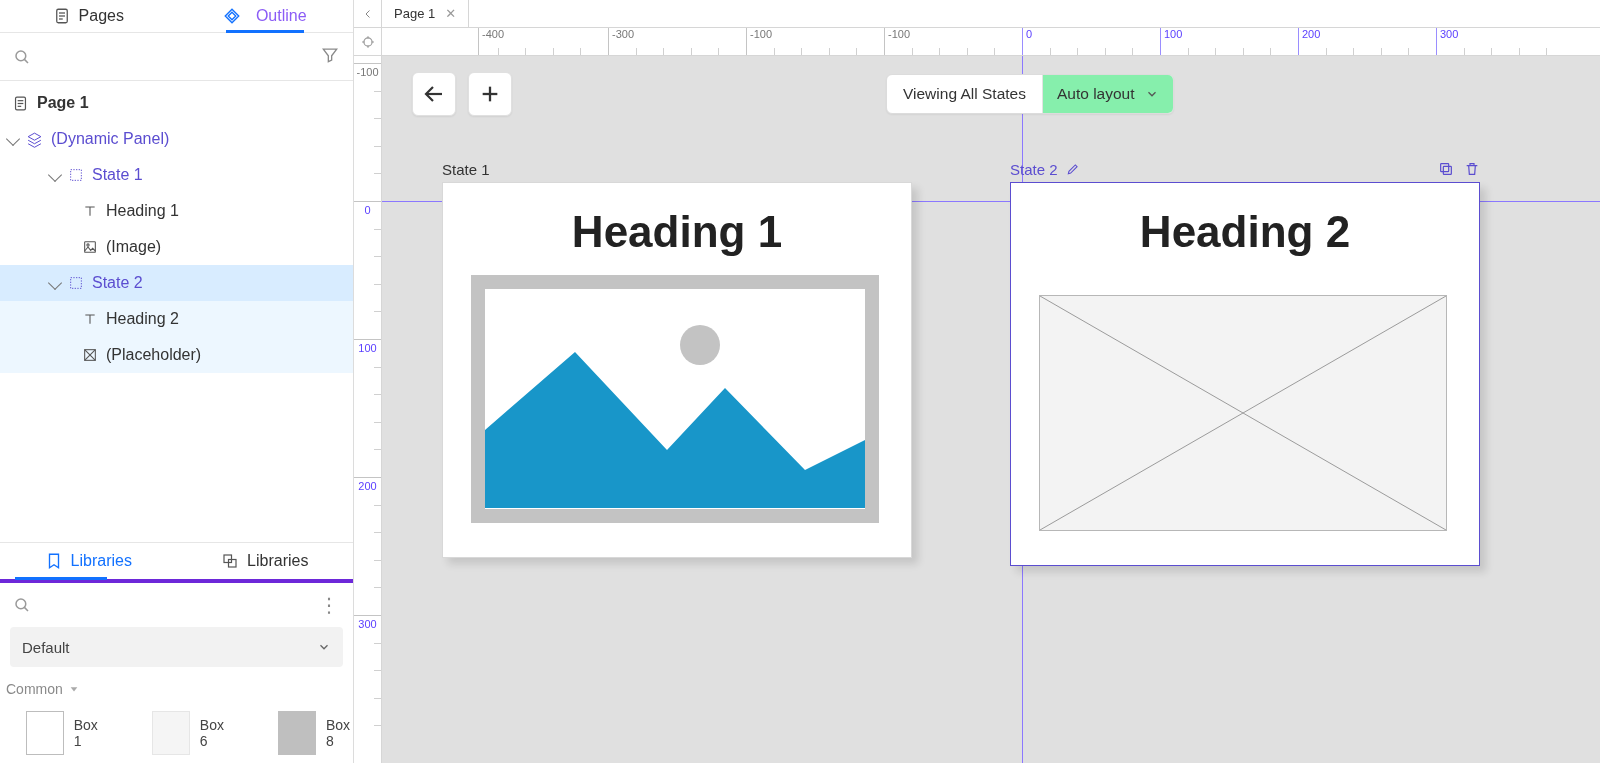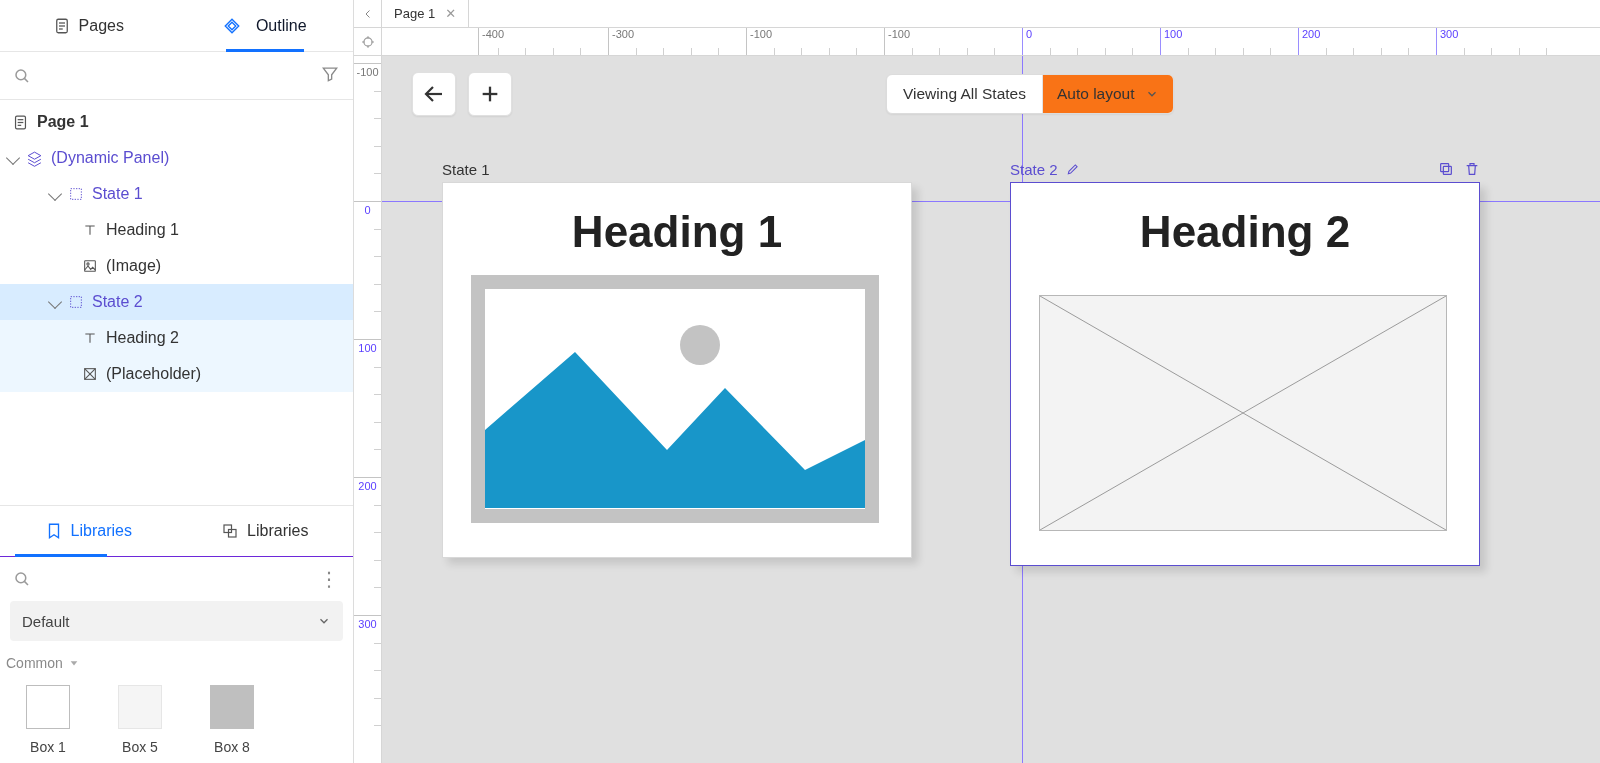--- a/index.html
+++ b/index.html
@@ -16,38 +16,38 @@
   .left-panel {
     width: 354px;
     height: 100%;
     border-right: 1px solid #dcdcdc;
     display: flex;
     flex-direction: column;
     background: #fff;
   }
   .top-tabs {
     display: flex;
-    height: 52px;
+    height: 33px;
     border-bottom: 1px solid #e6e6e6;
     align-items: flex-end;
   }
   .top-tab {
     flex: 1;
     display: flex;
     align-items: center;
     justify-content: center;
     gap: 8px;
     height: 100%;
     font-size: 16px;
     cursor: pointer;
     color: #333;
     position: relative;
   }
   .top-tab.active {
-    color: #0f172a;
+    color: #8b5cf6;
     gap: 15px;
   }
   .top-tab.active::after {
     content: "";
     position: absolute;
     bottom: -1px;
     left: 50%;
     transform: translateX(-50%);
     width: 78px;
     border-bottom: 3px solid #1271ff;
@@ -84,21 +84,21 @@
   .caret {
     width:10px; height:10px; display:inline-block;
     border-top: 1.5px solid #777;
     border-right: 1.5px solid #777;
     transform: rotate(135deg);
   }
   .indent1 { padding-left: 8px; }
   .indent2 { padding-left: 50px; }
   .indent3 { padding-left: 82px; }
   .lib-tabs {
-    display:flex; height:52px; border-top:1px solid #e6e6e6; border-bottom:1px solid #6d28d9;
+    display:flex; height:41px; border-top:1px solid #e6e6e6; border-bottom:4px solid #6d28d9;
   }
   .lib-tab {
     flex:1; display:flex; align-items:center; justify-content:center; gap:8px;
     font-size:16px; cursor:pointer; color:#333; position:relative;
   }
   .lib-tab.active { color:#1271ff; }
   .lib-tab.active::after {
     content:""; position:absolute; bottom:-1px; left:15px; width:92px;
     border-bottom:3px solid #1271ff;
   }
@@ -108,21 +108,21 @@
   .lib-search .more { margin-left:auto; color:#888; font-size:20px; letter-spacing:1px; }
   .lib-select {
     margin:0 10px 8px; height:40px; background:#f2f2f2; border-radius:4px;
     display:flex; align-items:center; padding:0 12px; font-size:15px; color:#444;
     justify-content:space-between;
   }
   .lib-group {
     padding:6px 6px; font-size:14px; color:#8a8a8a; display:flex; align-items:center; gap:6px;
   }
   .lib-items { display:flex; gap:48px; padding:8px 26px; }
-  .lib-item { display:flex; flex-direction:column; align-items:center; gap:10px; font-size:14px; color:#444; }
+  .lib-item { display:flex; flex-direction:row; align-items:center; gap:10px; font-size:14px; color:#444; }
   .lib-box { width:44px; height:44px; border:1px solid #bdbdbd; }
   .lib-box.b1 { background:#fff; }
   .lib-box.b2 { background:#f5f5f5; border-color:#e6e6e6; }
   .lib-box.b3 { background:#bfbfbf; border-color:#bfbfbf; }
 
   
   .canvas-area {
     flex:1; position:relative; background:#e0e0e0; overflow:hidden;
   }
   .page-tab-strip {
@@ -187,21 +187,21 @@
     display:flex; align-items:center; justify-content:center;
     box-shadow:0 1px 2px rgba(0,0,0,.07); cursor:pointer; font-size:24px;
   }
   .state-bar {
     position:absolute; top:18px; left:504px; display:flex; gap:0;
     background:#fff; border:1px solid #dcdcdc; border-radius:6px;
     box-shadow:0 1px 2px rgba(0,0,0,.06); overflow:hidden; height:40px; align-items:center;
   }
   .state-bar .viewing { padding:0 16px; font-size:15.5px; color:#333; }
   .state-bar .layout {
-    padding:0 14px; font-size:15.5px; background:#f97316; height:100%;
+    padding:0 14px; font-size:15.5px; background:#86efac; height:100%;
     display:flex; align-items:center; gap:10px; cursor:pointer; border-left:1px solid #e3e3e3;
   }
 
   
   .state-wrap {
     position:absolute; display:flex; flex-direction:column;
   }
   .state-header {
     display:flex; align-items:center; gap:8px; height:26px; font-size:15px;
   }
@@ -359,21 +359,21 @@
         <path d="M4 8h16l-8 10z"></path>
       </svg>
   </div>
   <div class="lib-items">
     <div class="lib-item">
       <div class="lib-box b1"></div>
       <span>Box 1</span>
     </div>
     <div class="lib-item">
       <div class="lib-box b2"></div>
-      <span>Box 5</span>
+      <span>Box 6</span>
     </div>
     <div class="lib-item">
       <div class="lib-box b3"></div>
       <span>Box 8</span>
     </div>
   </div>
 </div>
 
 <div class="canvas-area">
   <div class="page-tab-strip">

